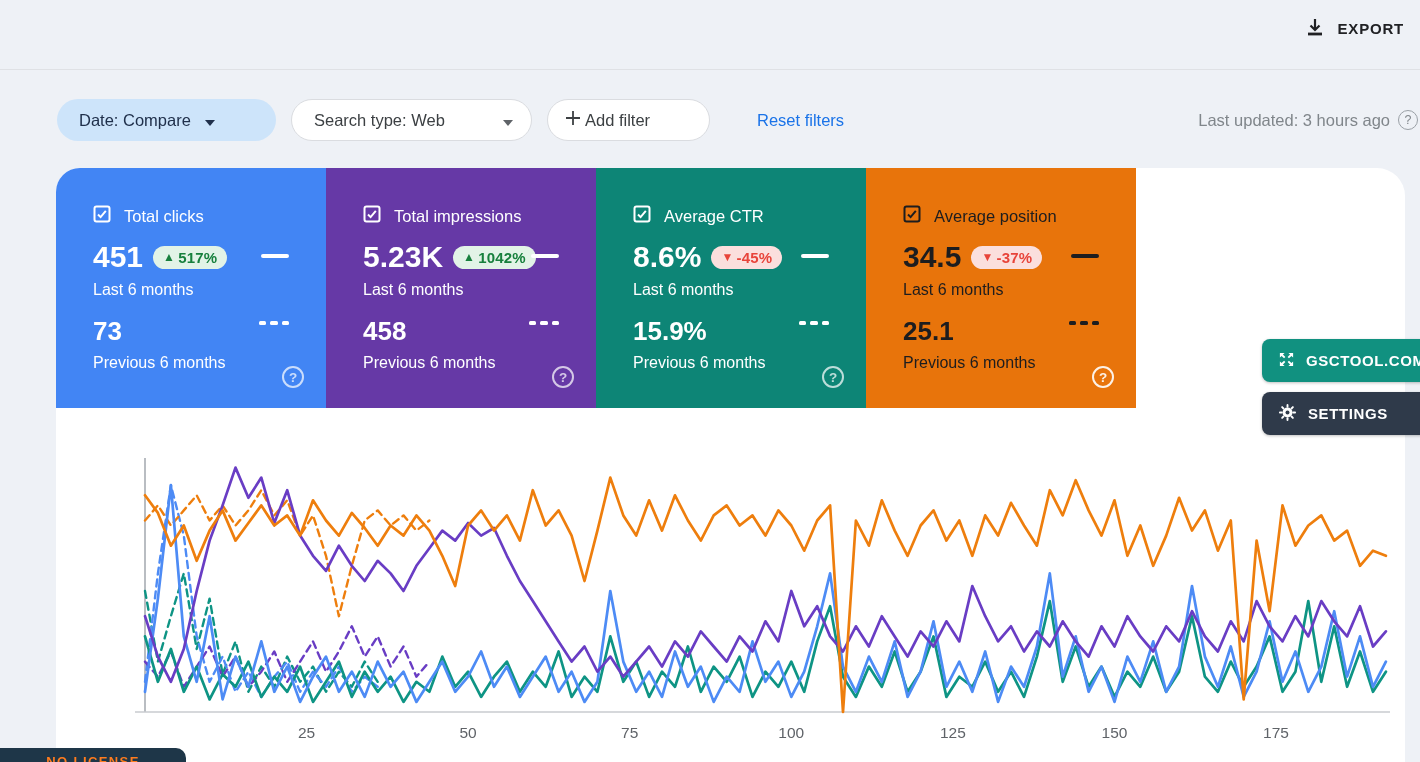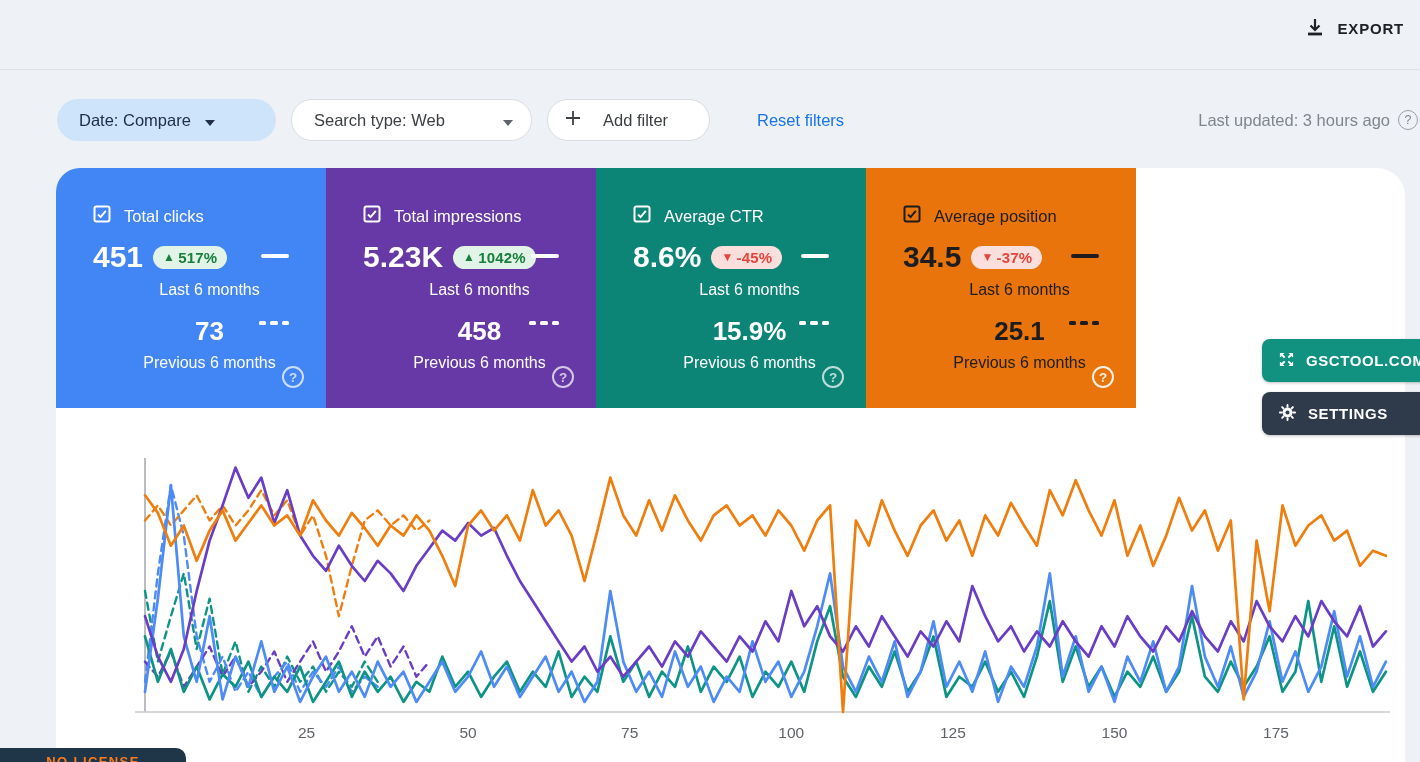--- a/index.html
+++ b/index.html
@@ -12,34 +12,34 @@
   .export-btn{position:absolute;right:14px;top:11px;display:flex;align-items:center;gap:13px;
     background:none;border:none;cursor:pointer;color:#202124;font-family:inherit;
     font-size:15px;font-weight:600;letter-spacing:.8px;padding:6px 2px;}
 
   
   .toolbar{position:absolute;left:57px;top:99px;display:flex;align-items:center;gap:15px;}
   .chip{height:42px;box-sizing:border-box;display:flex;align-items:center;gap:14px;
     border-radius:21px;font-family:inherit;font-size:16.5px;cursor:pointer;padding:0 18px 0 22px;}
   .chip-date{background:#cde4fa;border:none;color:#20304b;font-weight:500;min-width:219px;justify-content:flex-start;}
   .chip-plain{background:#fff;border:1px solid #dadce0;color:#3c4043;min-width:241px;justify-content:space-between;}
-  .chip-add{background:#fff;border:1px solid #dadce0;color:#3c4043;min-width:163px;gap:21px;padding:0 20px 0 16px;}
+  .chip-add{background:#fff;border:1px solid #dadce0;color:#3c4043;min-width:163px;gap:3px;padding:0 20px 0 16px;}
   .reset-link{margin-left:30px;background:none;border:none;cursor:pointer;font-family:inherit;
     color:#1a73e8;font-size:16.5px;font-weight:500;padding:4px 2px;}
   .updated{position:absolute;right:2px;top:99px;height:42px;display:flex;align-items:center;gap:8px;
     color:#80868b;font-size:16.5px;}
   .help-round{width:20px;height:20px;border:1.5px solid #9aa0a6;border-radius:50%;box-sizing:border-box;
     display:flex;align-items:center;justify-content:center;font-size:12.5px;color:#80868b;flex:0 0 auto;}
 
   
   .panel{position:absolute;left:56px;top:168px;width:1349px;height:620px;background:#ffffff;
     border-radius:24px 28px 0 0;}
 
   
-  .cards{position:absolute;left:56px;top:168px;display:flex;text-align:center;}
+  .cards{position:absolute;left:56px;top:168px;display:flex;}
   .card{width:270px;height:240px;box-sizing:border-box;position:relative;color:#fff;cursor:pointer;}
   .card:first-child{border-top-left-radius:24px;}
   .card.dark{color:#1d1d1f;}
   .card-row1{display:flex;align-items:center;gap:13px;margin:37px 0 0 37px;font-size:16.5px;font-weight:500;}
   .card-num1{display:flex;align-items:center;gap:10px;margin:13px 0 0 37px;font-size:30px;font-weight:700;}
   .badge{display:inline-flex;align-items:center;gap:3px;border-radius:14px;padding:3px 10px;
     font-size:15px;font-weight:700;letter-spacing:.2px;}
   .badge.up{background:#e2f3e7;color:#17803d;}
   .badge.down{background:#fbdfdd;color:#e8443a;}
   .badge .tri{font-size:12px;}

